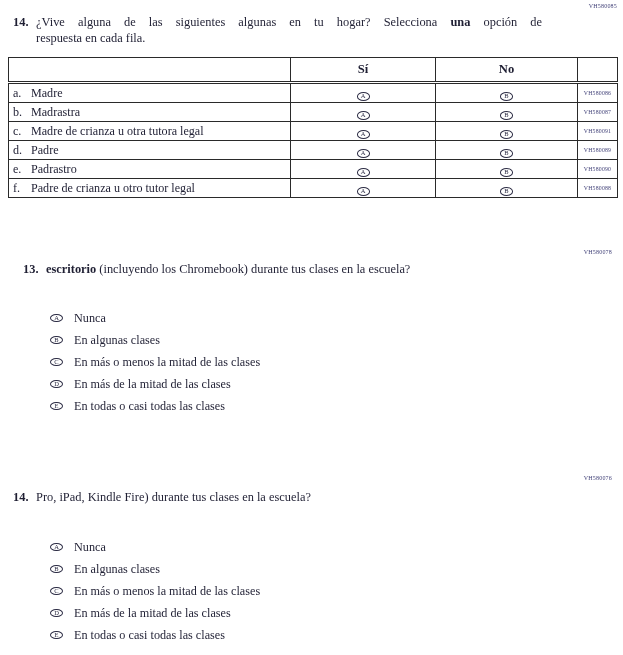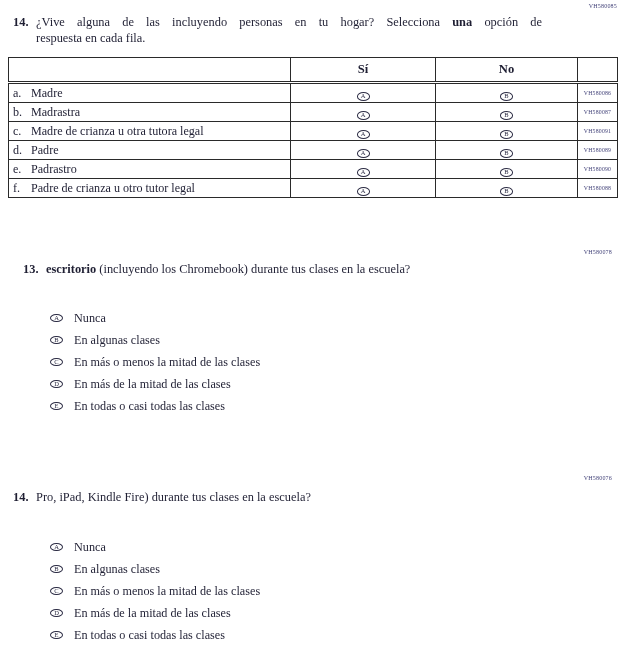--- a/index.html
+++ b/index.html
@@ -59,21 +59,21 @@
 </head>
 <body>
 
 <div class="page">
 
   <div class="code q12-code">VH580085</div>
 
   <div class="question q12">
     <div class="qnum">14.</div>
     <div class="qtext" id="q12-text">
-        <div class="qline justify"><span class="seg">¿Vive alguna de las incluyendo personas en tu hogar? Selecciona </span><span class="seg-b">una</span><span class="seg"> opción de</span></div>
+        <div class="qline justify"><span class="seg">¿Vive alguna de las siguientes algunas en tu hogar? Selecciona </span><span class="seg-b">una</span><span class="seg"> opción de</span></div>
         <div class="qline"><span class="seg">respuesta en cada fila.</span></div>
       </div>
   </div>
 
   <table class="resp">
     <colgroup>
       <col style="width:282px">
         <col style="width:145px">
         <col style="width:142px">
         <col style="width:40px">

